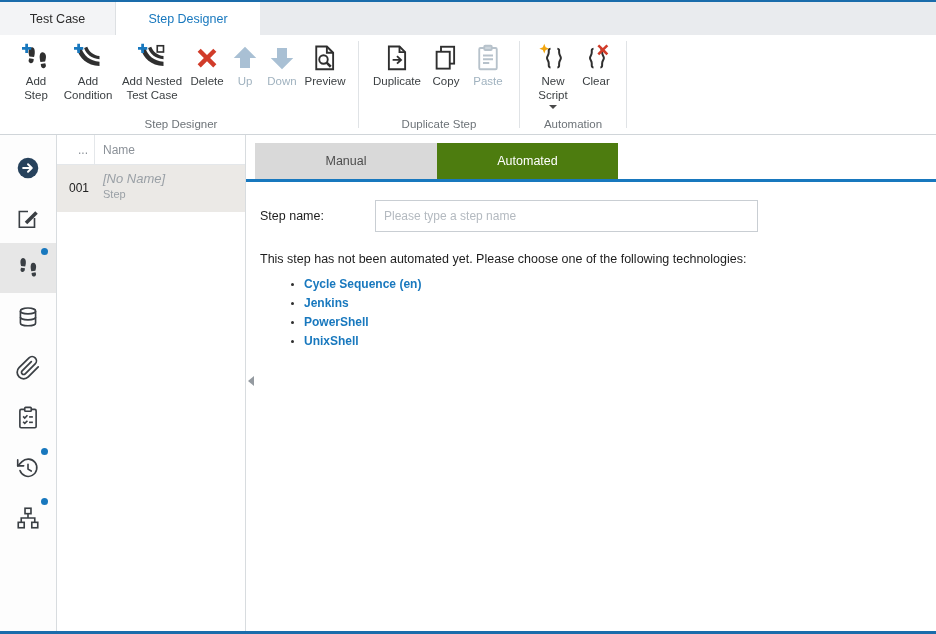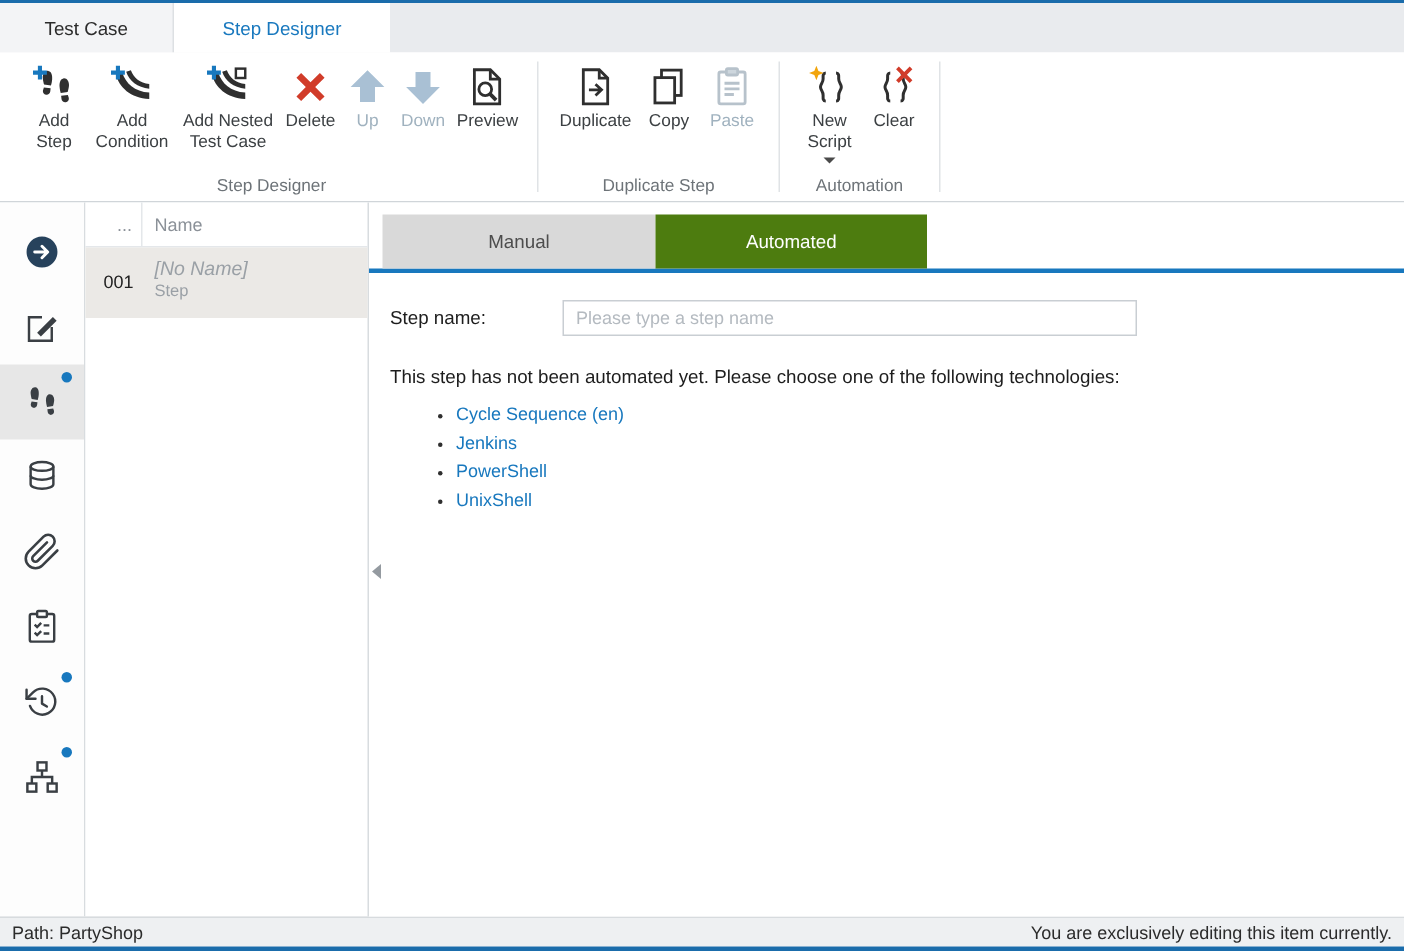--- a/index.html
+++ b/index.html
@@ -68,25 +68,25 @@
                     border-top:5px solid transparent; border-bottom:5px solid transparent;
                     border-right:6px solid #949aa0; cursor:pointer; }
   .ctabs { display:flex; margin-top:8px; padding-left:9px; border-bottom:3px solid #1878be; }
   .ctab { width:182px; height:36px; display:flex; align-items:center; justify-content:center;
           font-size:12.5px; cursor:default; }
   .ctab.manual { background:#d9d9d9; color:#4d4d4d; width:182px; }
   .ctab.automated { background:#4d7c0f; color:#ffffff; width:181px; }
   .cbody { padding:18px 0 0 14px; }
   .steprow { display:flex; align-items:center; }
   .steplabel { font-size:12.5px; color:#1d1d1d; width:115px; }
-  .stepinput { width:383px; height:24px; border:1px solid #c9ced3; padding:0 8px; font-size:12px;
+  .stepinput { width:383px; height:32px; border:1px solid #c9ced3; padding:0 8px; font-size:12px;
                color:#333; font-family:"Liberation Sans", sans-serif; outline:none; }
   .stepinput::placeholder { color:#b4bac0; }
   .msg { margin-top:20px; font-size:12.5px; color:#1d1d1d; }
-  .techlist { margin:11px 0 0 44px; list-style:disc; }
+  .techlist { margin:11px 0 0 44px; list-style:disc;font-weight:bold; }
   .techlist li { font-size:12px; margin-bottom:5px; color:#2f2f2f; }
   .techlist li::marker { color:#2f2f2f; font-size:10px; }
   .techlink { color:#1878be; text-decoration:none; cursor:pointer; }
 
   
   .statusbar { height:20px; background:#eef0f2; border-top:1px solid #d7dbde; display:flex;
                align-items:center; justify-content:space-between; padding:0 8px; font-size:12px;
                color:#2b2b2b; flex-shrink:0; }
 </style>
 </head>
@@ -369,18 +369,14 @@
         <ul class="techlist">
           <li><a class="techlink">Cycle Sequence (en)</a></li>
           <li><a class="techlink">Jenkins</a></li>
           <li><a class="techlink">PowerShell</a></li>
           <li><a class="techlink">UnixShell</a></li>
         </ul>
       </div>
     </div>
   </div>
 
-  <div class="statusbar">
-    <span>Path: PartyShop</span>
-    <span>You are exclusively editing this item currently.</span>
-  </div>
   <div class="bottomline"></div>
 </div>
 
 </body></html>

